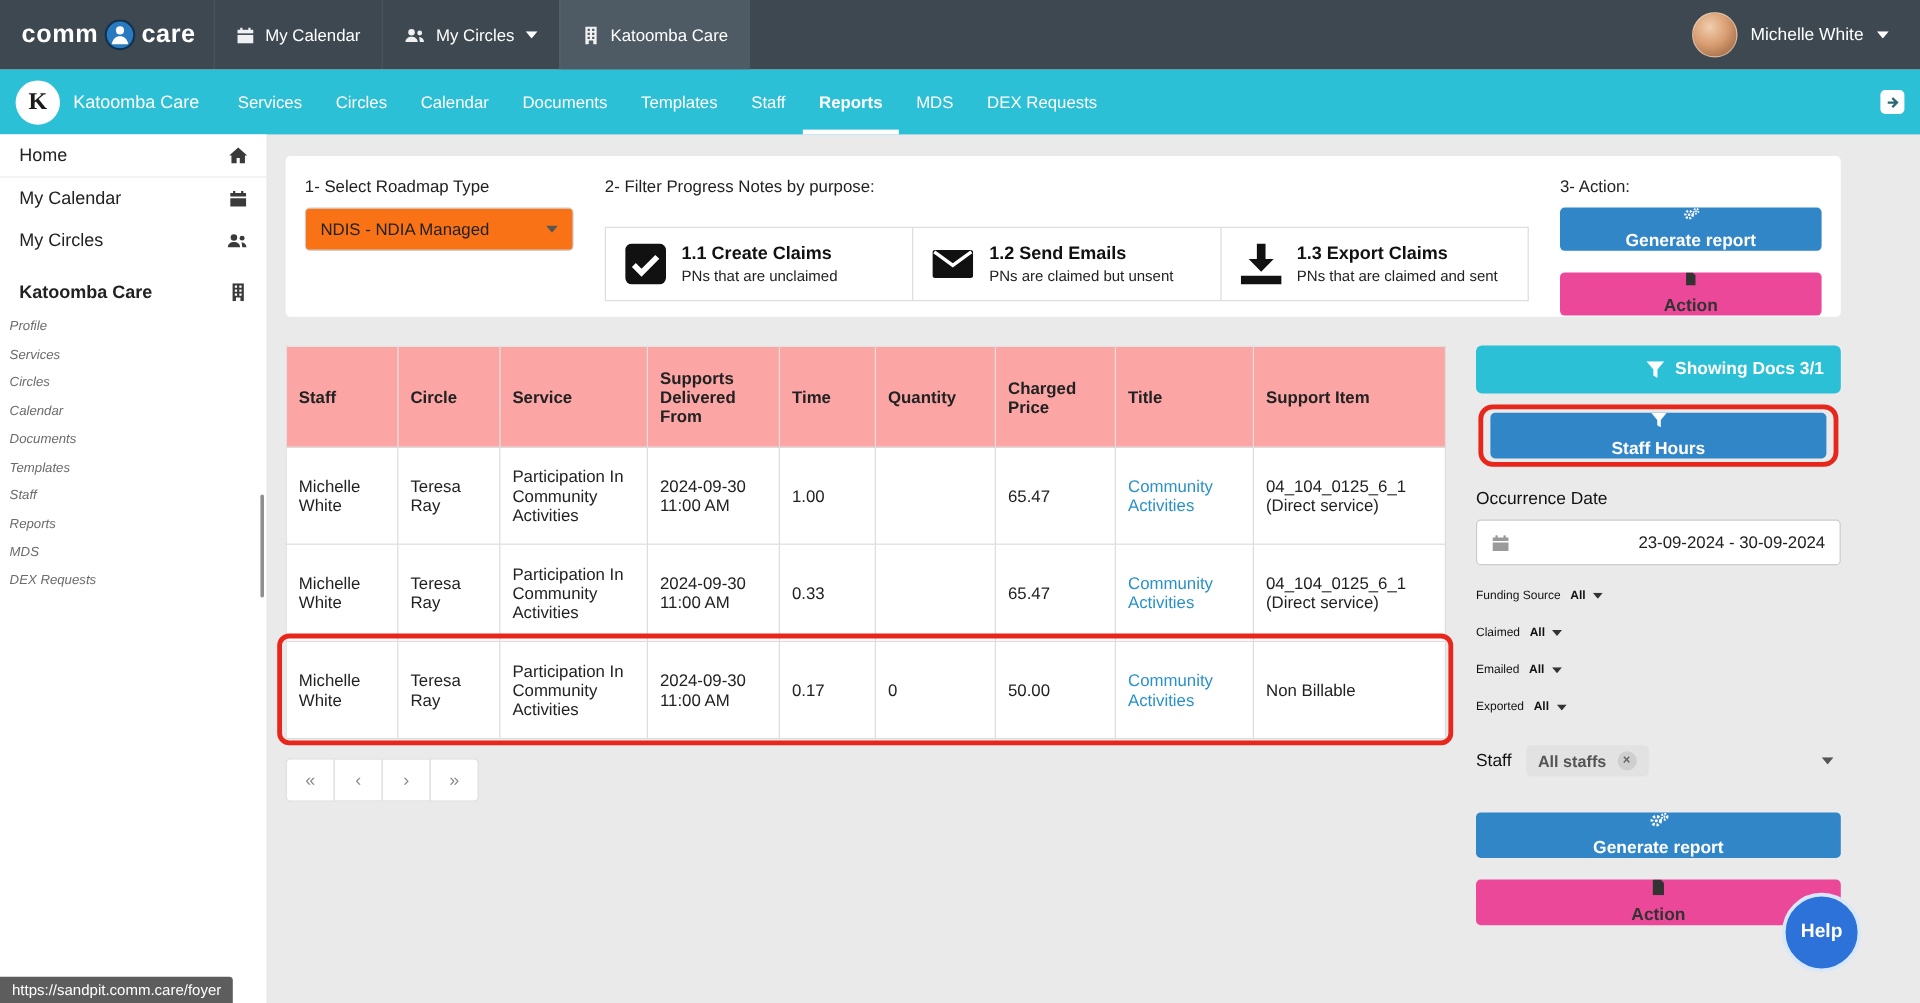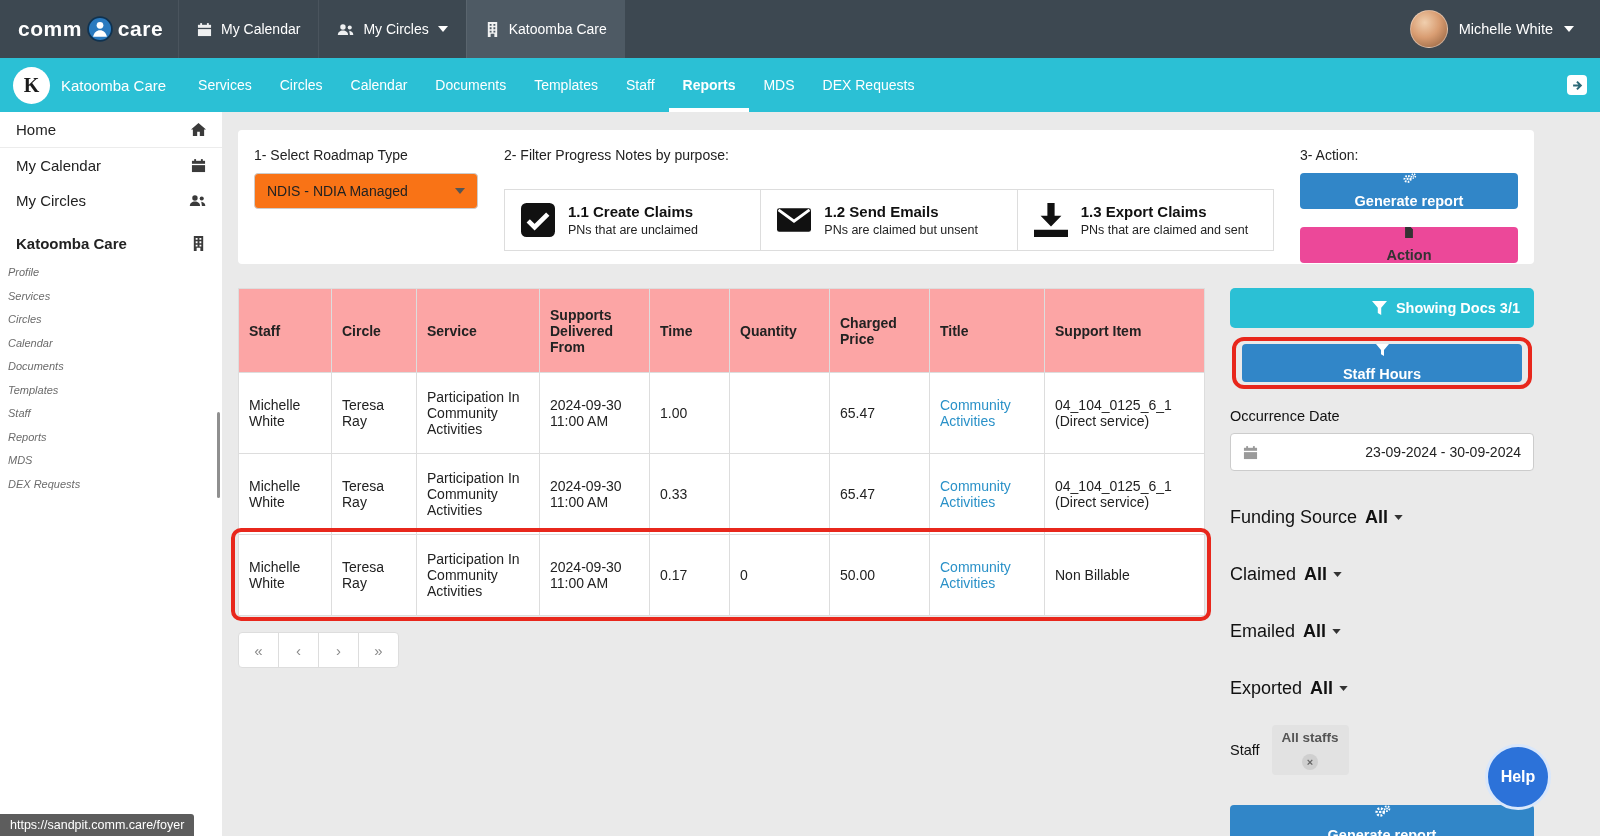--- a/index.html
+++ b/index.html
@@ -159,28 +159,28 @@
     border: 4px solid #e8271c; border-radius: 12px; pointer-events: none; z-index: 5;
   }
   .staff-hours { margin: 0 12px; width: calc(100% - 24px); height: 38px; }
   .occ-label { margin: 26px 0 9px; font-size: 14.5px; color: #111; }
   .occ-input {
     background: #fff; border: 1px solid #ccc; border-radius: 4px; height: 38px;
     display: flex; align-items: center; gap: 11px; padding: 0 12px; font-size: 14px;
     color: #222; cursor: pointer; justify-content: space-between;
   }
   .occ-input .cicon { color: #9a9a9a; }
-  .rp-filter { margin-top: 36px; font-size: 18px; color: #111; display: flex; align-items: center; gap: 6px; cursor: pointer; }
+  .rp-filter { margin-top: 20px; font-size: 10px; color: #111; display: flex; align-items: center; gap: 6px; cursor: pointer; }
   .rp-filter b { margin-left: 2px; }
   .rp-filter .caret { fill: #333; width: 9px; height: 5px; }
   .staff-row { margin-top: 26px; display: flex; align-items: center; gap: 12px; }
   .staff-row .lbl { font-size: 14.5px; color: #111; }
   .staff-tag {
     background: #e2e2e2; border-radius: 4px; padding: 5px 10px; font-size: 13.5px;
-    font-weight: bold; color: #555; display: flex; align-items: center; gap: 9px; cursor: default; flex-direction: column;
+    font-weight: bold; color: #555; display: flex; align-items: center; gap: 9px; cursor: default;
   }
   .tag-x {
     width: 16px; height: 16px; border-radius: 50%; background: #cfcfcf; color: #666;
     font-size: 11px; display: flex; align-items: center; justify-content: center;
     cursor: pointer; font-weight: bold;
   }
   .staff-row .caret { margin-left: auto; fill: #555; margin-right: 6px; }
   .rp-generate { margin-top: 30px; height: 38px; }
   .rp-action { margin-top: 18px; height: 38px; }
 

